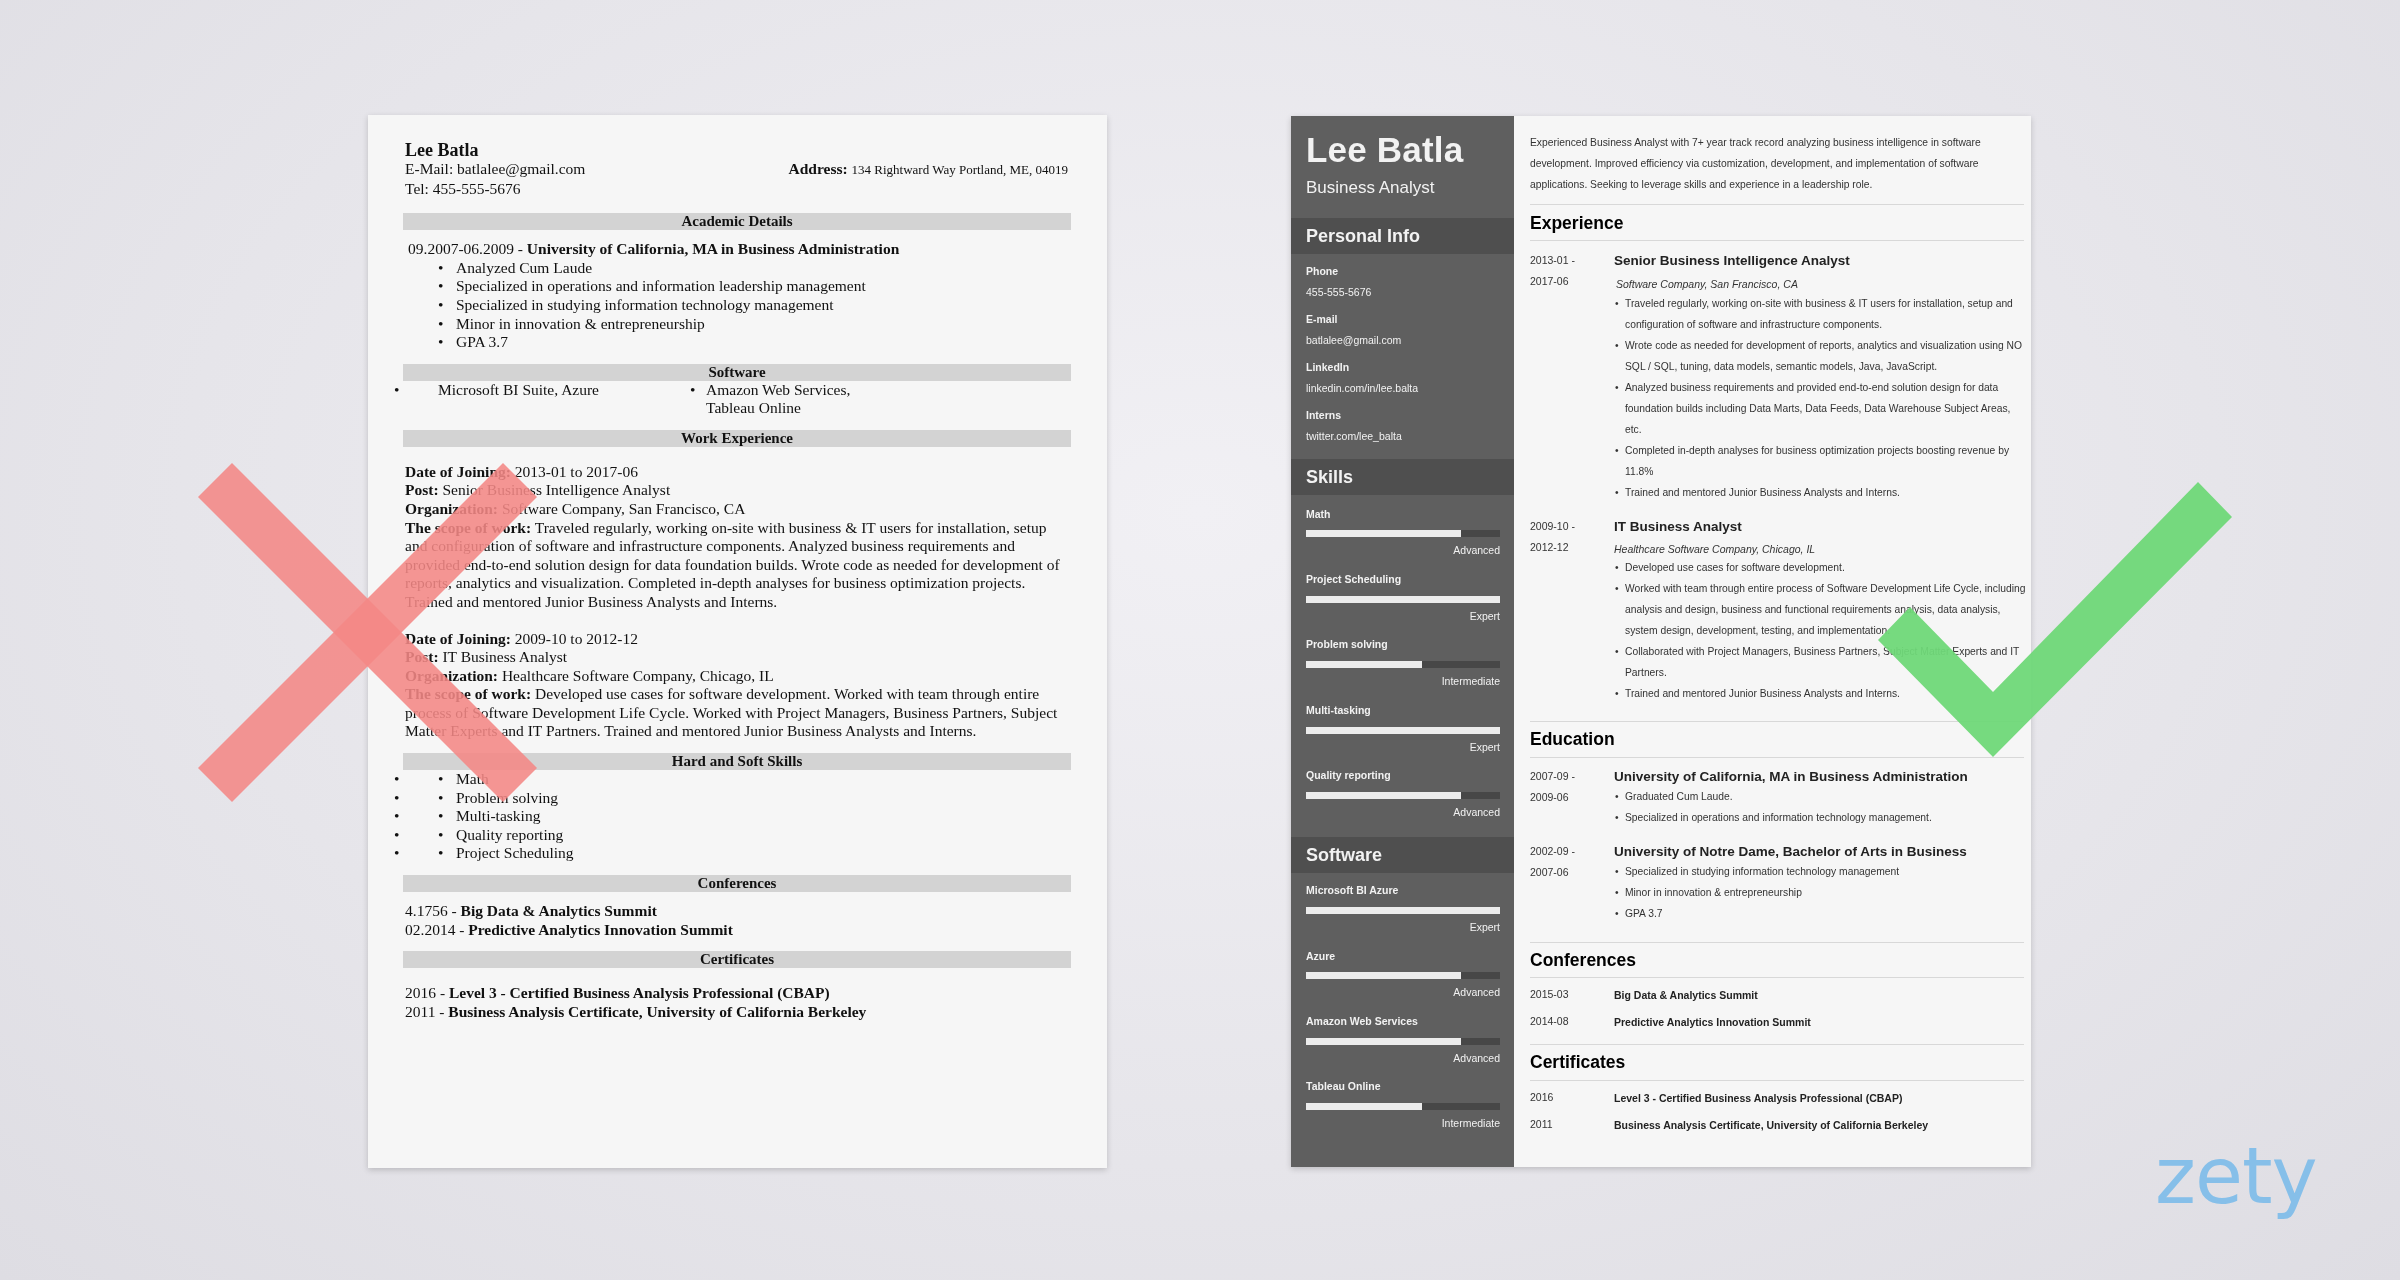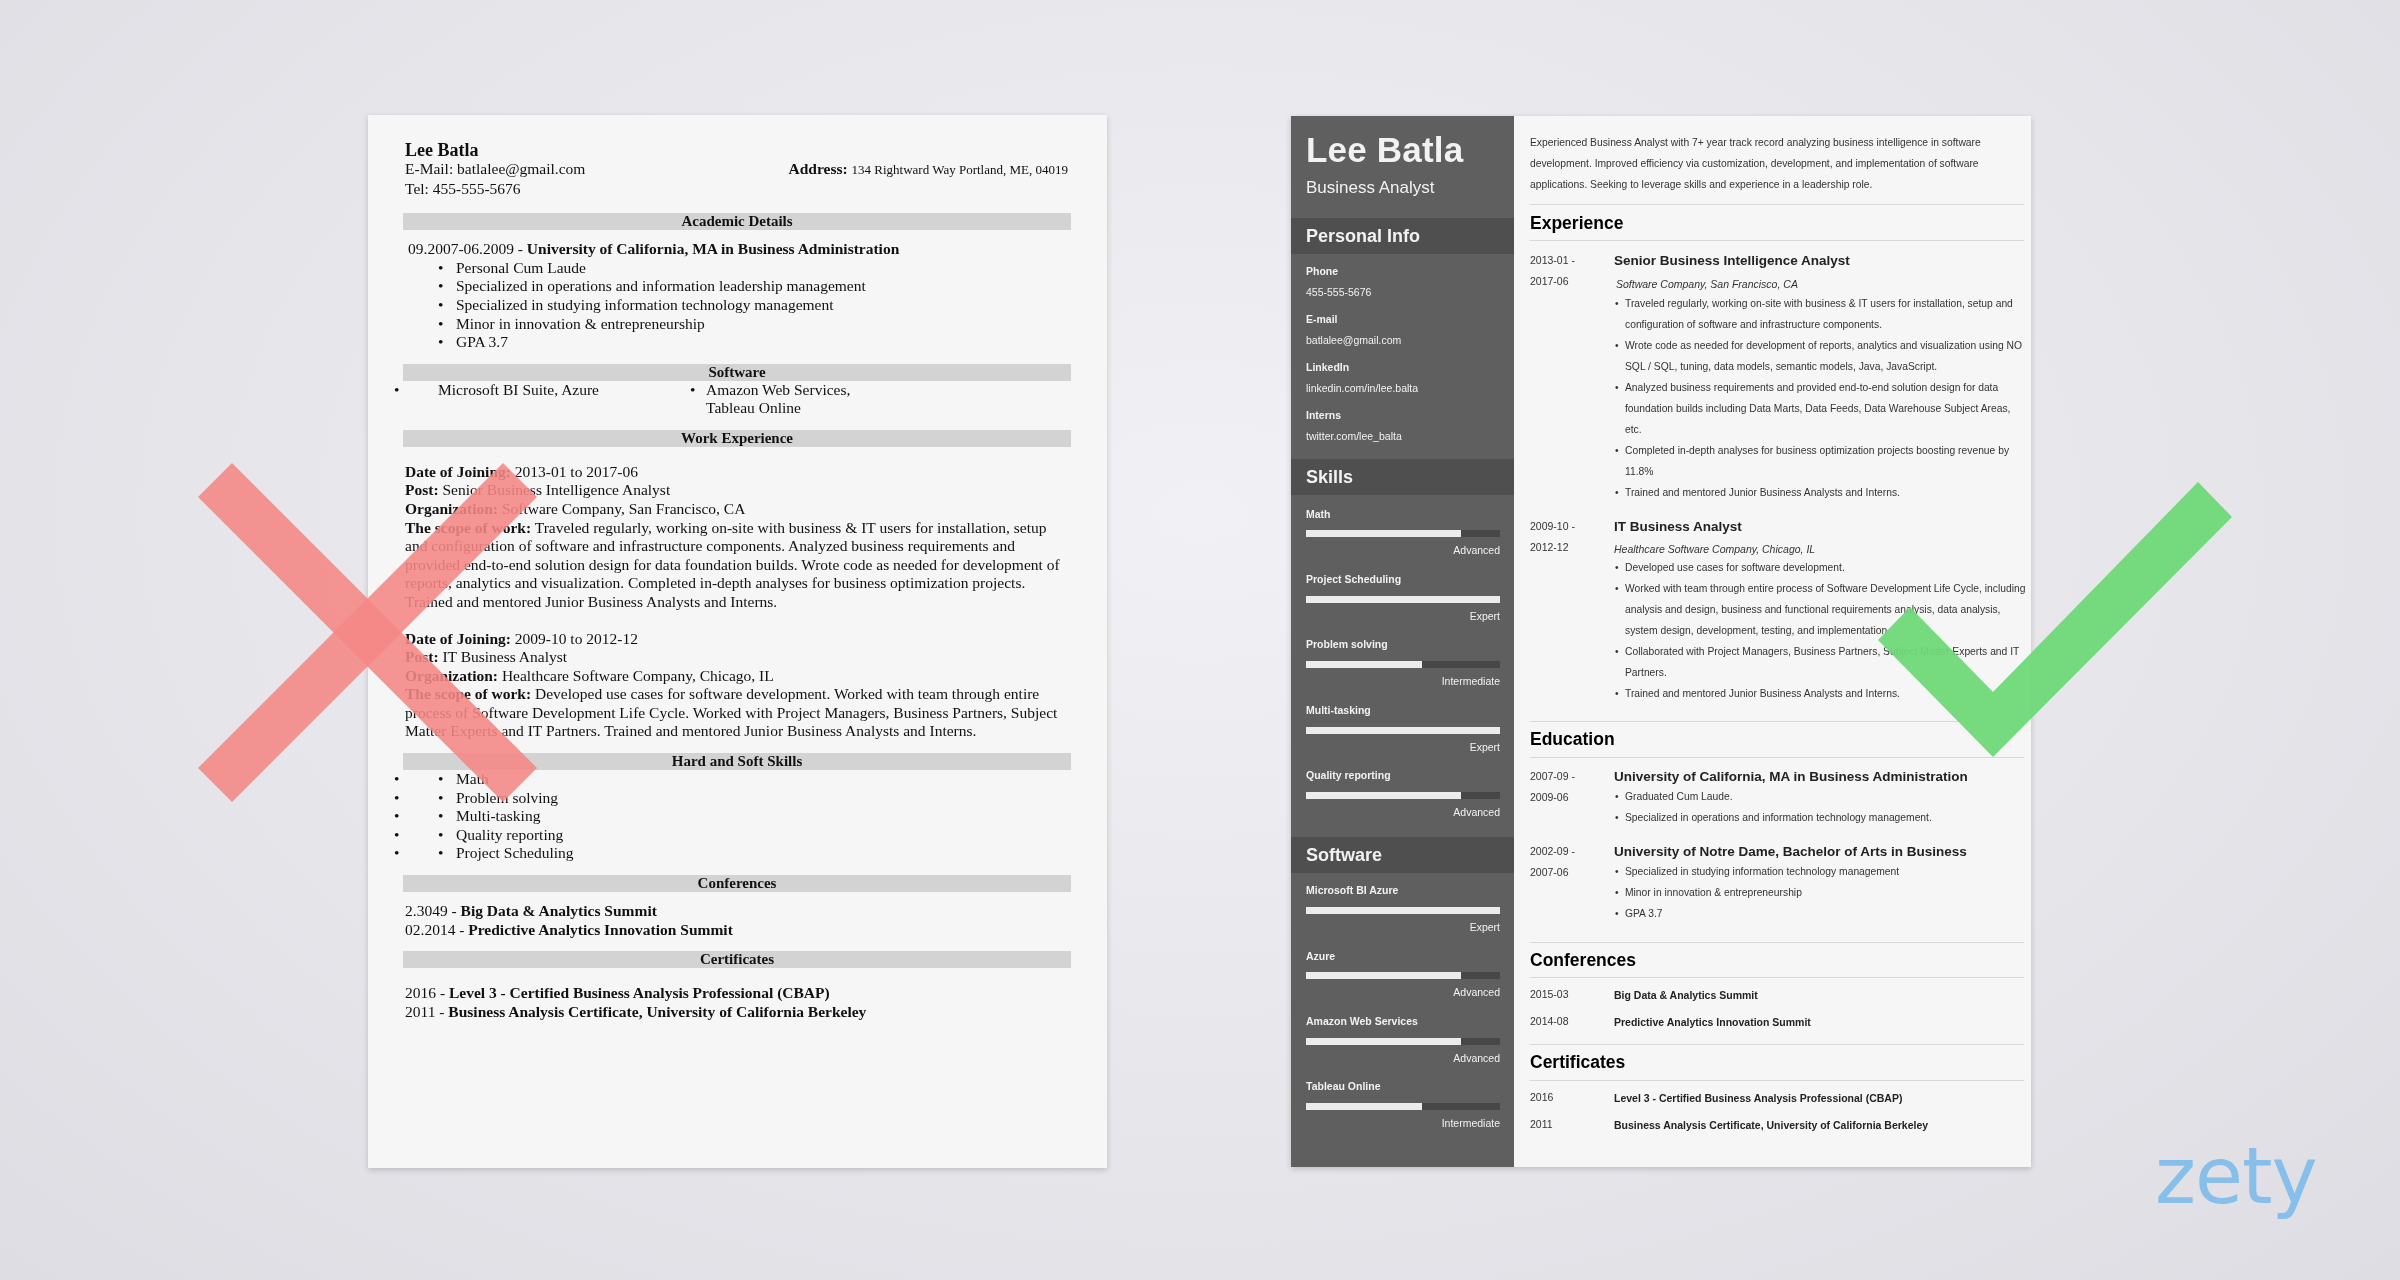--- a/index.html
+++ b/index.html
@@ -90,21 +90,21 @@
       </span>
     </div>
     <div>Tel: 455-555-5676</div>
 
     <div class="pl-band" style="margin-top:15px;">Academic Details</div>
     <div style="margin-top:10px;">
       <div style="padding-left:3px;">
         <span>09.2007-06.2009 - </span><span class="pl-b">University of California, MA in Business Administration</span>
       </div>
       <ul class="pl-bullets">
-        <li>Personal Cum Laude</li>
+        <li>Analyzed Cum Laude</li>
         <li>Specialized in operations and information leadership management</li>
       </ul>
     </div>
     <div>
       <ul class="pl-bullets">
         <li>Specialized in studying information technology management</li>
         <li>Minor in innovation &amp; entrepreneurship</li>
         <li>GPA 3.7</li>
       </ul>
     </div>
@@ -142,21 +142,21 @@
     <ul class="pl-bullets" style="margin-left:0;">
       <li style="padding-left:51px;"><span style="position:absolute; left:-11px;">•</span><span>Math</span></li>
       <li style="padding-left:51px;"><span style="position:absolute; left:-11px;">•</span><span>Problem solving</span></li>
       <li style="padding-left:51px;"><span style="position:absolute; left:-11px;">•</span><span>Multi-tasking</span></li>
       <li style="padding-left:51px;"><span style="position:absolute; left:-11px;">•</span><span>Quality reporting</span></li>
       <li style="padding-left:51px;"><span style="position:absolute; left:-11px;">•</span><span>Project Scheduling</span></li>
     </ul>
 
     <div class="pl-band" style="margin-top:12px;">Conferences</div>
     <div style="margin-top:10px;">
-      <div><span>2.3049 - </span><span class="pl-b">Big Data &amp; Analytics Summit</span></div>
+      <div><span>4.1756 - </span><span class="pl-b">Big Data &amp; Analytics Summit</span></div>
       <div><span>02.2014 - </span><span class="pl-b">Predictive Analytics Innovation Summit</span></div>
     </div>
 
     <div class="pl-band" style="margin-top:12px;">Certificates</div>
     <div style="margin-top:16px;">
       <div><span>2016 - </span><span class="pl-b">Level 3 - Certified Business Analysis Professional (CBAP)</span></div>
       <div><span>2011 - </span><span class="pl-b">Business Analysis Certificate, University of California Berkeley</span></div>
     </div>
   </div>
 </div>

